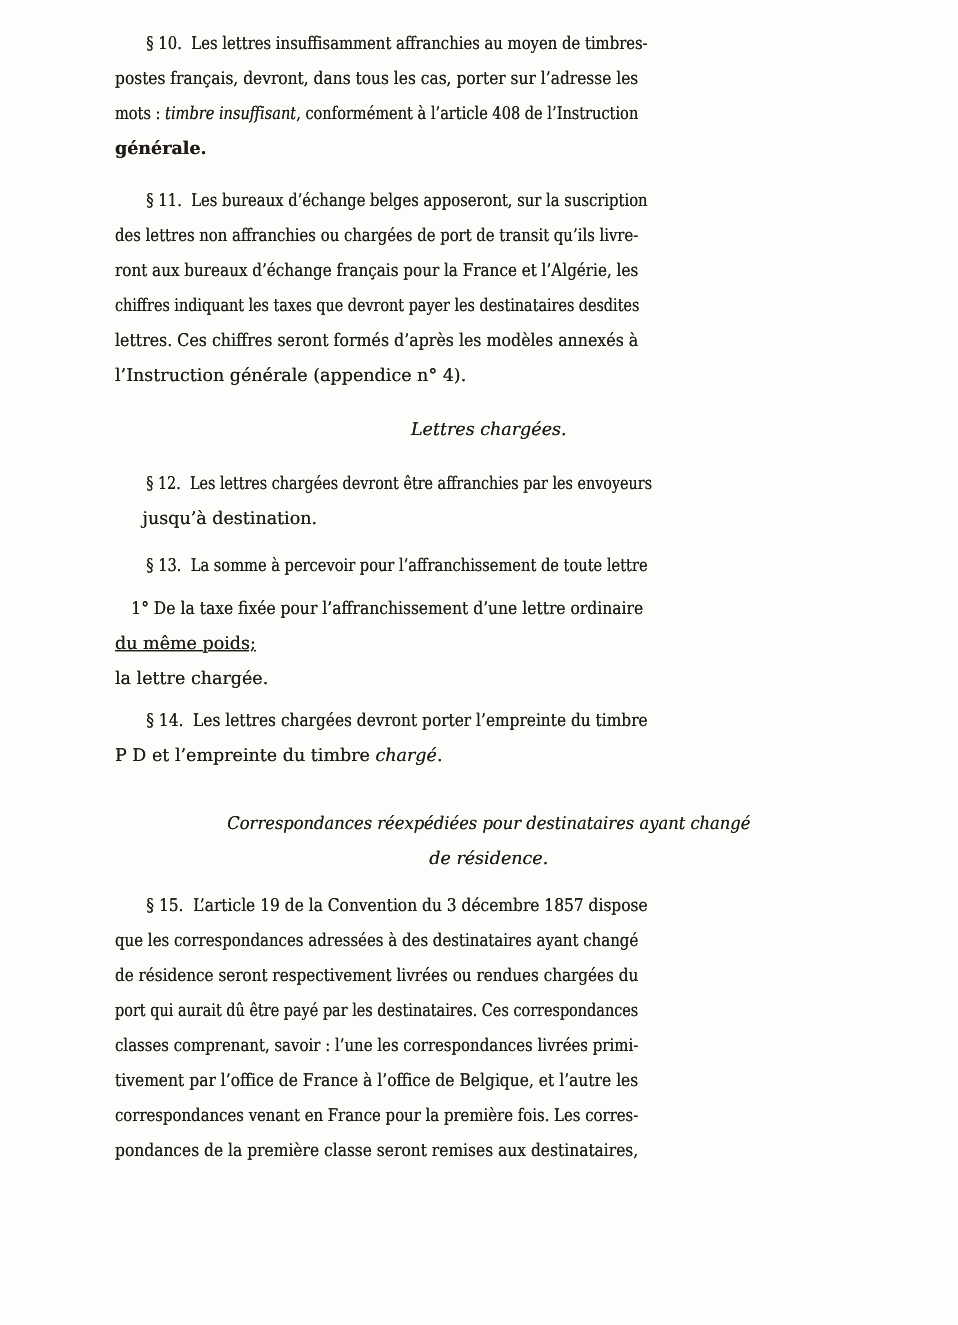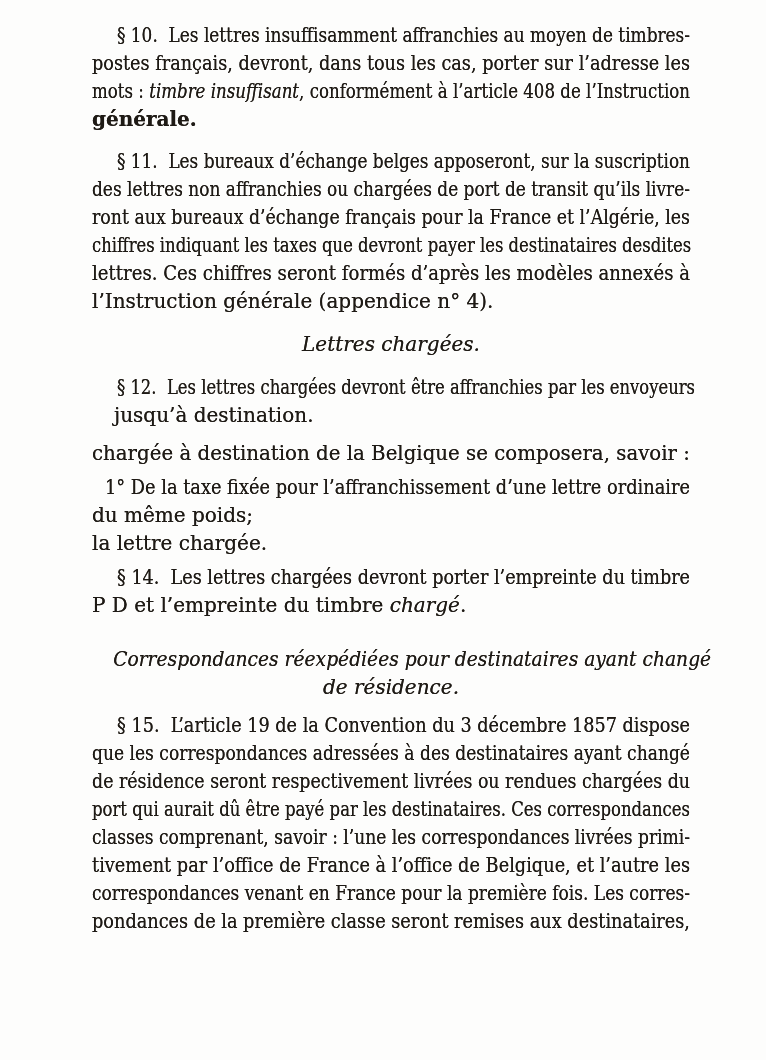--- a/index.html
+++ b/index.html
@@ -11,21 +11,21 @@
     position: relative;
     width: 766px; height: 1060px;
     background: #fdfdfc;
     font-family: "DejaVu Serif", "Liberation Serif", serif;
     color: #1e1a15;
   }
   .doc {
     position: absolute;
     left: 92px; top: 21px;
     width: 598px;
-    font-size: 20px;
+    font-size: 14px;
     line-height: 28px;
     text-shadow: 0 0 0.5px rgba(24, 18, 10, 0.85);
   }
   .block { margin: 0; }
   .line { height: 28px; line-height: 28px; white-space: nowrap; }
   .run  { display: inline-block; white-space: nowrap; transform-origin: 0 50%; }
   em    { font-style: italic; }
 
   
   .para .line.first  { padding-left: 25px; }
@@ -66,25 +66,25 @@
         <div class="line last"><span class="run" style="transform: scaleX(1);"><span style="white-space: inherit;">l’Instruction générale (appendice n° 4).</span></span></div>
       </div>
       <div class="block heading b-h-lettres">
         <div class="line first last"><span class="run" style="transform: scaleX(1);"><em style="white-space: inherit;">Lettres chargées.</em></span></div>
       </div>
       <div class="block para b-s12">
         <div class="line first"><span class="run" style="transform: scaleX(0.82);"><span style="white-space: inherit;">§ 12.&nbsp; Les lettres chargées devront être affranchies par les envoyeurs</span></span></div>
         <div class="line last"><span class="run" style="transform: scaleX(1);"><span style="white-space: inherit; margin-left: 22px;">jusqu’à destination.</span></span></div>
       </div>
       <div class="block para b-s13">
-        <div class="line last"><span class="run" style="transform: scaleX(0.989068);"><span style="white-space: inherit;">chargée à destination de la Belgique se composera, savoir :</span></span></div>
+        <div class="line first"><span class="run" style="transform: scaleX(0.835581);"><span style="white-space: inherit;">§ 13.&nbsp; La somme à percevoir pour l’affranchissement de toute lettre</span></span></div>
       </div>
       <div class="block item b-item1">
         <div class="line first"><span class="run" style="transform: scaleX(0.888425);"><span style="white-space: inherit;">1° De la taxe fixée pour l’affranchissement d’une lettre ordinaire</span></span></div>
-        <div class="line last"><span class="run" style="transform: scaleX(1);"><span style="white-space: inherit;">du même poids;</span></span></div>
+        <div class="line last"><span class="run" style="transform: scaleX(1);"><span style="white-space: inherit; text-decoration: underline;">du même poids;</span></span></div>
       </div>
       <div class="block item b-item2">
         <div class="line last"><span class="run" style="transform: scaleX(1);"><span style="white-space: inherit;">la lettre chargée.</span></span></div>
       </div>
       <div class="block para b-s14">
         <div class="line first"><span class="run" style="transform: scaleX(0.879488);"><span style="white-space: inherit;">§ 14.&nbsp; Les lettres chargées devront porter l’empreinte du timbre</span></span></div>
         <div class="line last"><span class="run" style="transform: scaleX(1);"><span style="white-space: inherit;">P D et l’empreinte du timbre </span><em style="white-space: inherit;">chargé</em><span style="white-space: inherit;">.</span></span></div>
       </div>
       <div class="block heading b-h-corresp">
         <div class="line first"><span class="run" style="transform: scaleX(0.933919);"><em style="white-space: inherit;">Correspondances réexpédiées pour destinataires ayant changé</em></span></div>

